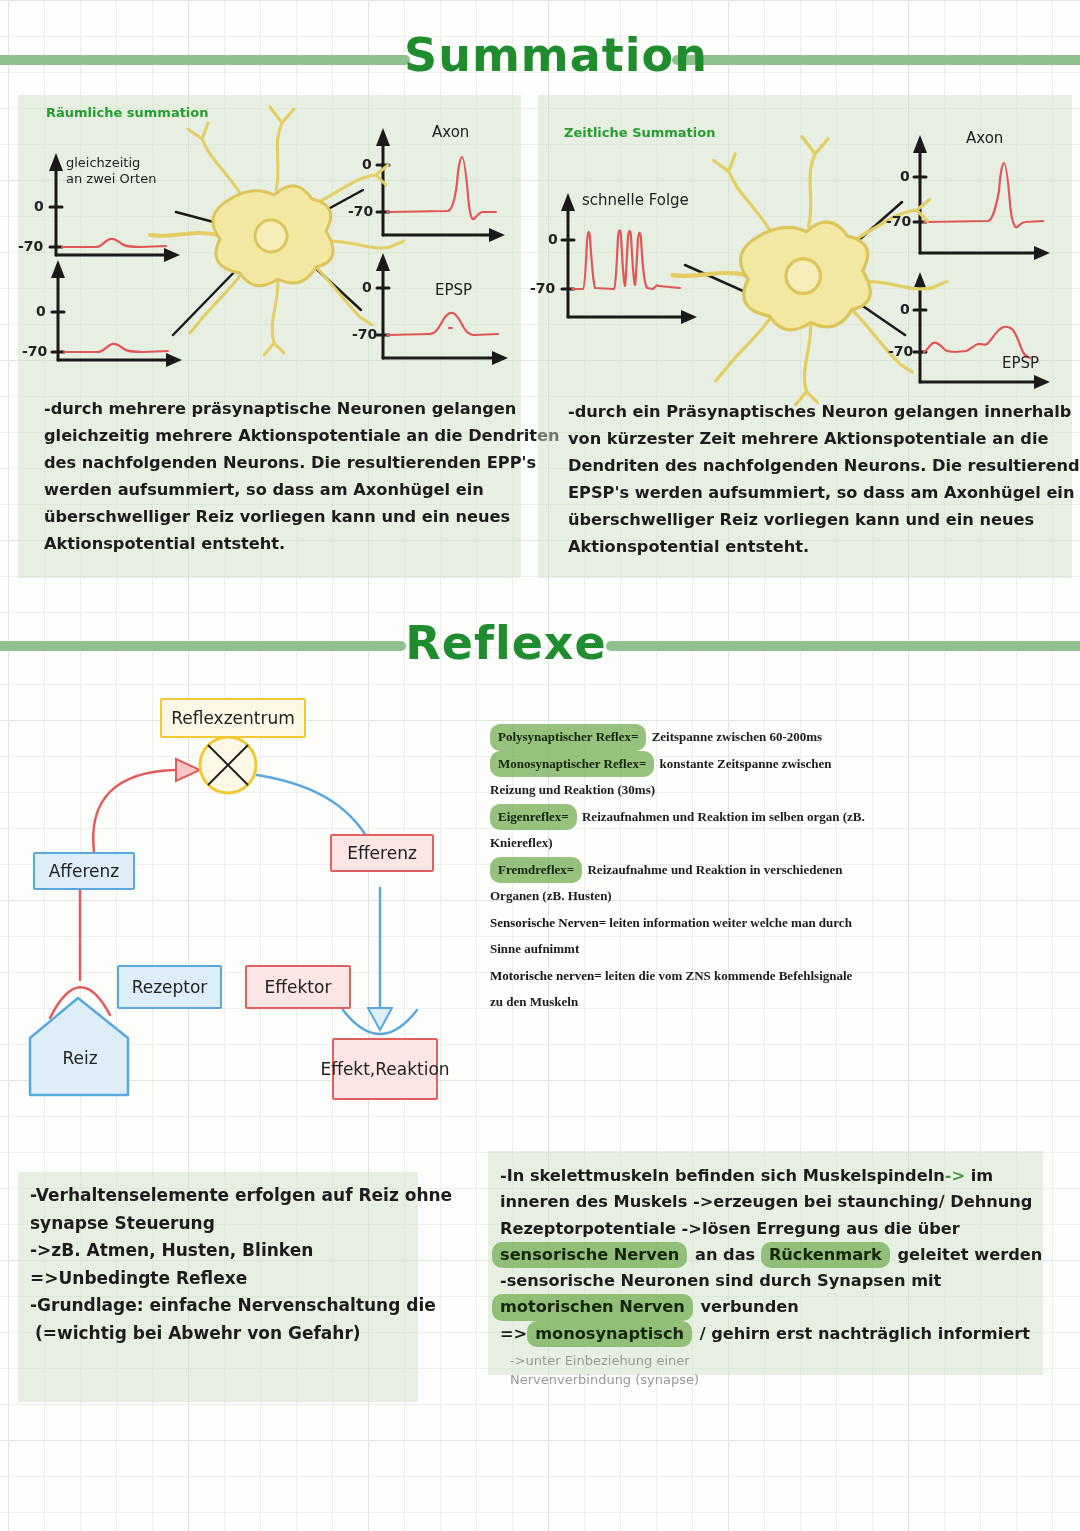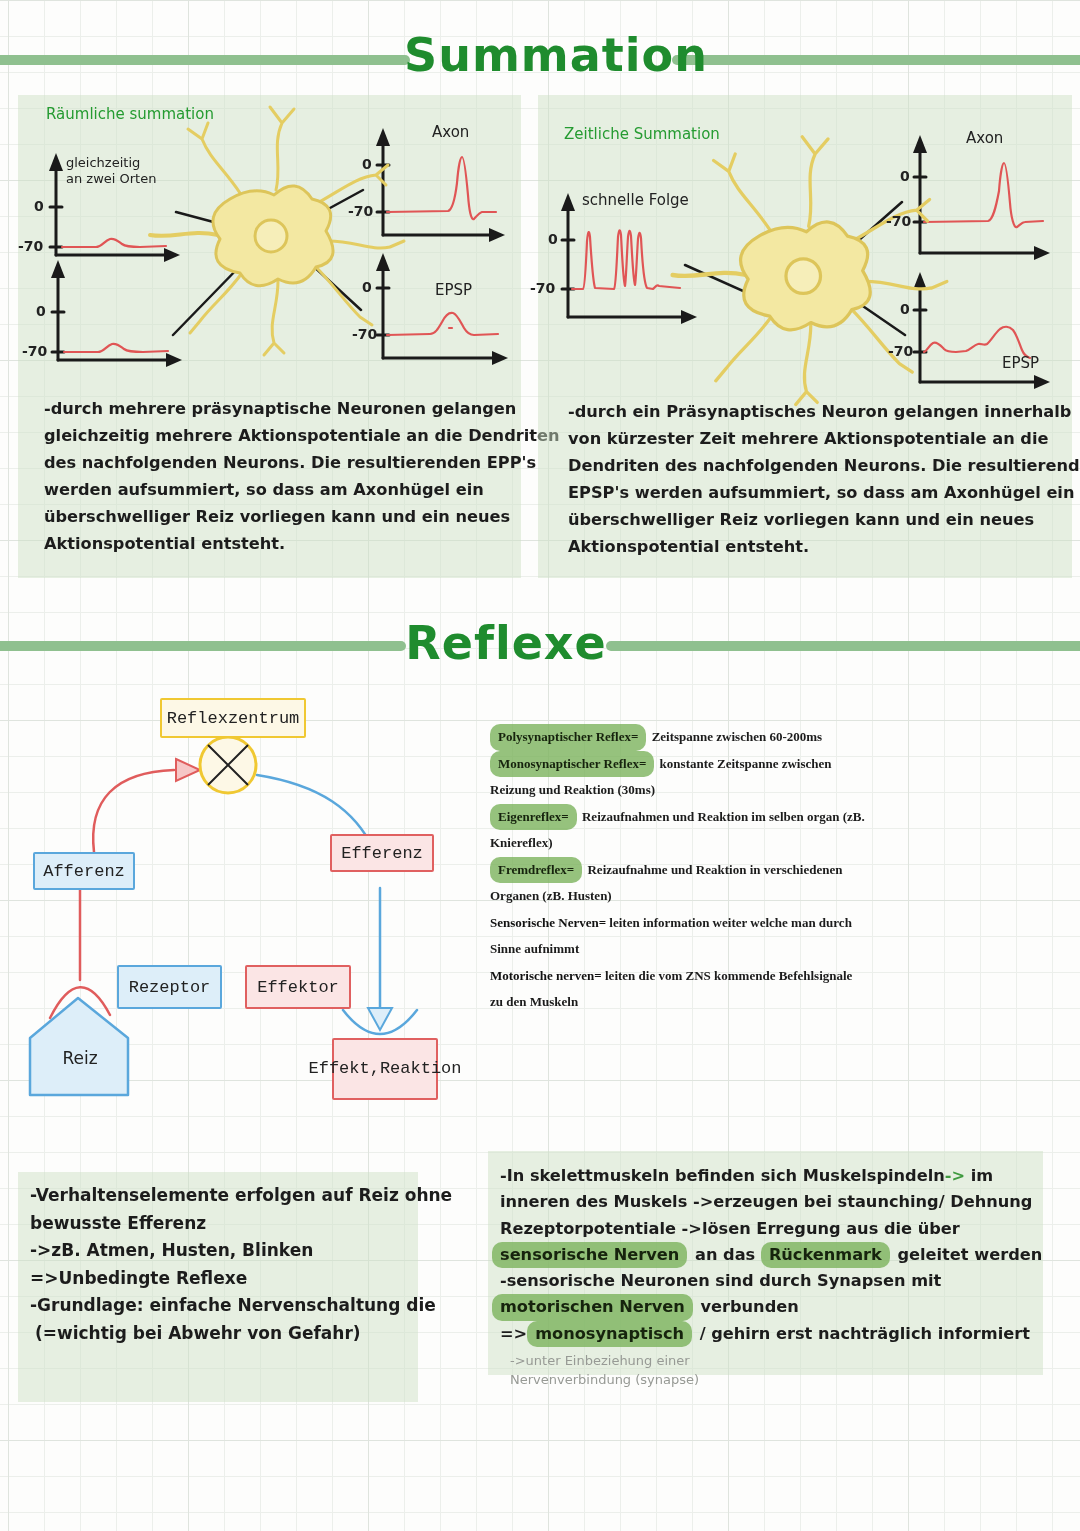--- a/index.html
+++ b/index.html
@@ -11,28 +11,28 @@
       linear-gradient(#dfe4de 1px, transparent 1px),
       linear-gradient(90deg,#dfe4de 1px, transparent 1px),
       linear-gradient(#ecefeb 1px, transparent 1px),
       linear-gradient(90deg,#ecefeb 1px, transparent 1px);
     background-size:180px 180px,180px 180px,36px 36px,36px 36px;
     background-position:8px 0,8px 0,8px 0,8px 0;
   }
   .bar{position:absolute;height:10px;border-radius:6px;background:#8fc08f;}
   .main-title{position:absolute;left:0;width:100%;text-align:center;font-size:46px;font-weight:800;color:#1f8c2e;letter-spacing:1px;}
   .panel{position:absolute;background:rgba(205,224,196,0.48);}
-  .panel-heading{position:absolute;font-size:15px;font-weight:400;color:#259b31;white-space:nowrap;}
+  .panel-heading{position:absolute;font-size:13px;font-weight:700;color:#259b31;white-space:nowrap;}
   .glabel{position:absolute;font-size:15px;font-weight:500;color:#222;white-space:nowrap;}
   .tick{position:absolute;font-size:14px;font-weight:600;color:#222;white-space:nowrap;}
   .stim{position:absolute;font-size:13px;font-weight:500;color:#222;white-space:nowrap;}
   .para{position:absolute;font-size:16.2px;font-weight:600;line-height:27px;color:#1c1c1c;white-space:nowrap;}
   .fig-svg{position:absolute;left:0;top:0;overflow:visible;}
   .box{position:absolute;display:flex;align-items:center;justify-content:center;
-       font-size:17px;font-weight:500;color:#222;border-radius:2px;font-family:Liberation Mono, monospace;}
+       font-size:17px;font-weight:500;color:#222;border-radius:2px;}
   .box.blue{border:2px solid #5aa7dc;background:#ddeef9;}
   .box.pink{border:2px solid #e06060;background:#fbe5e5;}
   .box.yellow{border:2.5px solid #f0c832;background:#fdf8e6;}
   .defs{position:absolute;font-size:13px;font-weight:600;line-height:26.5px;color:#1c1c1c;font-family:Liberation Serif, serif;}
   .defs .line{white-space:nowrap;}
   .pill{display:inline-block;background:rgba(124,179,93,0.8);border-radius:10px;padding:0 8px;margin-right:2px;font-weight:700;color:#16230d;}
   .term{font-weight:700;color:#111;}
   .greenarrow{color:#3f9a3f;font-weight:700;}
   .noteblock{position:absolute;background:rgba(205,224,196,0.48);margin-top:38px;}
   .noteblock .line{white-space:nowrap;font-size:17px;font-weight:600;line-height:27.5px;color:#1c1c1c;}
@@ -237,21 +237,21 @@
     <div class="line"><span class="pill">Fremdreflex=</span><span> Reizaufnahme und Reaktion in verschiedenen</span></div>
     <div class="line"><span>Organen (zB. Husten)</span></div>
     <div class="line"><span class="term">Sensorische Nerven=</span><span> leiten information weiter welche man durch</span></div>
     <div class="line"><span>Sinne aufnimmt</span></div>
     <div class="line"><span class="term">Motorische nerven=</span><span> leiten die vom ZNS kommende Befehlsignale</span></div>
     <div class="line"><span>zu den Muskeln</span></div>
   </div>
 
   <div class="noteblock" style="left:18px;top:1134px;width:400px;height:230px;padding:10px 0 0 12px;box-sizing:border-box;">
     <div class="line">-Verhaltenselemente erfolgen auf Reiz ohne</div>
-    <div class="line">bewusste Efferenz</div>
+    <div class="line">synapse Steuerung</div>
     <div class="line">-&gt;zB. Atmen, Husten, Blinken</div>
     <div class="line">=&gt;Unbedingte Reflexe</div>
     <div class="line">-Grundlage: einfache Nervenschaltung die</div>
     <div class="line" style="padding-left:5px;">(=wichtig bei Abwehr von Gefahr)</div>
   </div>
 
   <div class="noteblock noteblock-r" style="left:488px;top:1113px;width:555px;height:224px;padding:12px 0 0 12px;box-sizing:border-box;">
     <div class="line"><span>-In skelettmuskeln befinden sich Muskelspindeln</span><span class="greenarrow">-&gt;</span><span> im</span></div>
     <div class="line"><span>inneren des Muskels -&gt;erzeugen bei staunching/ Dehnung</span></div>
     <div class="line"><span>Rezeptorpotentiale -&gt;lösen Erregung aus die über</span></div>

